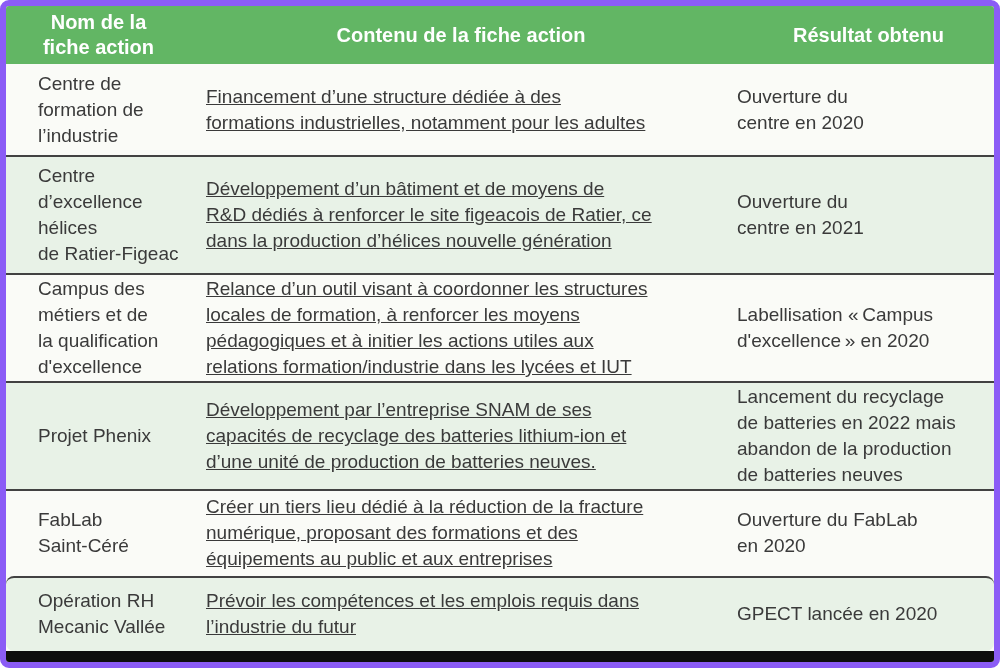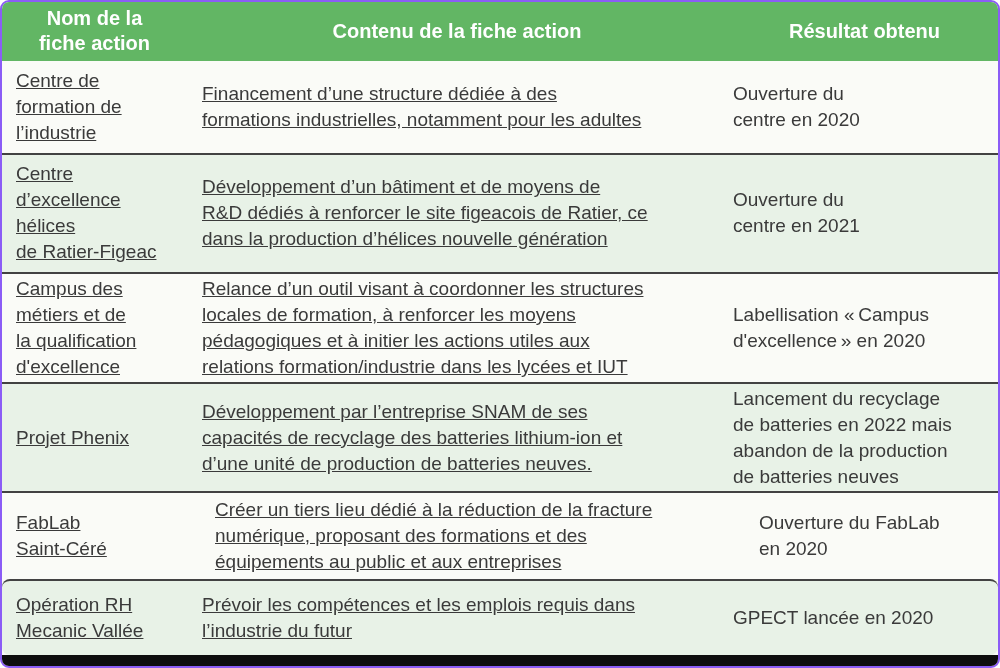--- a/index.html
+++ b/index.html
@@ -5,21 +5,21 @@
   html, body {
     margin: 0;
     padding: 0;
     background: #ffffff;
     font-family: "Liberation Sans", sans-serif;
   }
   .table-card {
     width: 1000px;
     height: 668px;
     box-sizing: border-box;
-    border: 2px solid #8b5cf6;
+    border: 6px solid #8b5cf6;
     border-radius: 9px;
     overflow: hidden;
     background: #fafbf7;
     display: flex;
     flex-direction: column;
   }
   .grid-row {
     display: grid;
     grid-template-columns: 185px 540px 275px;
     box-sizing: border-box;
@@ -40,33 +40,33 @@
     white-space: pre-line;
   }
   .body-row .cell {
     display: flex;
     align-items: center;
     font-size: 19px;
     line-height: 26px;
     color: #3a3a3a;
     white-space: pre-line;
   }
-  .cell-name    { padding-left: 14px; padding-right: 4px; text-decoration: underline; }
+  .cell-name    { padding-left: 32px; padding-right: 4px; }
   .cell-content { padding-left: 15px; padding-right: 8px; text-decoration: underline; }
   .cell-result  { padding-left: 6px;  padding-right: 6px; }
 
   .body-row { background: #fafbf7; }
   .body-row.alt { background: #e8f2e7; }
   .body-row + .body-row { border-top: 2px solid #424242; }
 
   .row-1 { height: 95px; }
   .row-2 { height: 123px; }
   .row-3 { height: 114px; }
   .row-4 { height: 113px; }
-  .row-5 { height: 90px; gap: 13px; }
+  .row-5 { height: 90px; }
   .row-6 { height: 79px; border-radius: 8px; }
 
   .footer-bar {
     flex: 1;
     min-height: 11px;
     background: #0e0e0e;
   }
 </style>
 </head>
 <body>

